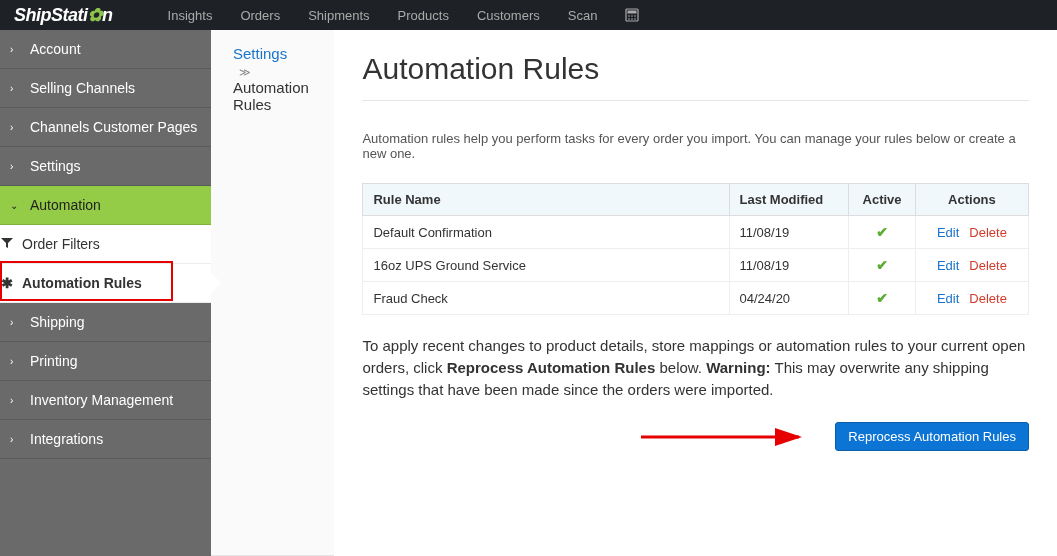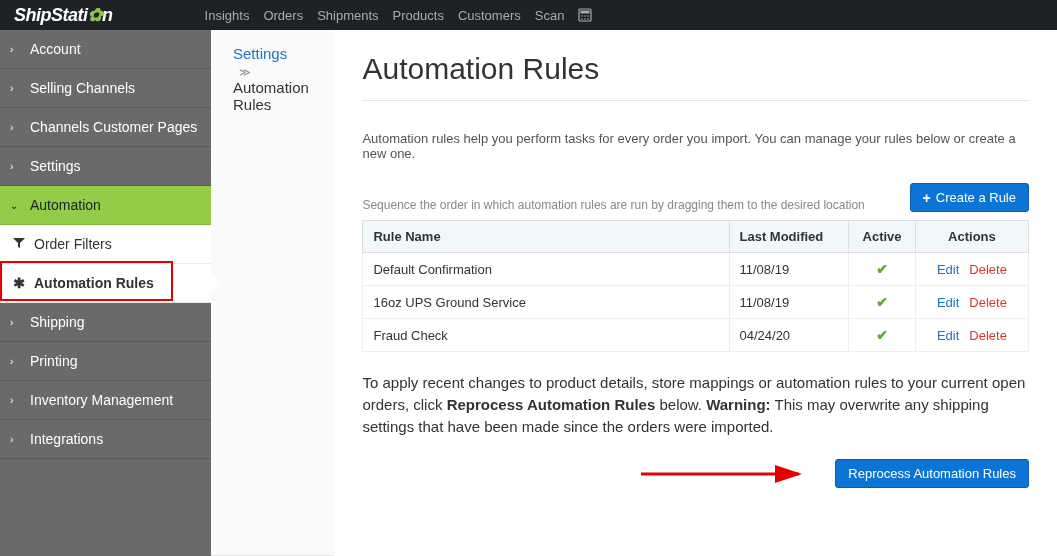--- a/index.html
+++ b/index.html
@@ -1,32 +1,32 @@
 <!DOCTYPE html>
 <html><head>
 <meta charset="utf-8">
 <style>
 * { margin: 0; padding: 0; box-sizing: border-box; }
 body { font-family: "Helvetica Neue", Helvetica, Arial, sans-serif; font-size: 14px; color: #333; background: #fff; width: 1057px; height: 556px; overflow: hidden; }
 
 .topbar { height: 30px; background: #1e2226; display: flex; align-items: center; padding: 0 14px; }
-.logo { color: #fff; font-weight: 700; font-style: italic; font-size: 18px; margin-right: 92px; letter-spacing: -0.5px; }
+.logo { color: #fff; font-weight: 700; font-style: italic; font-size: 18px; margin-right: 55px; letter-spacing: -0.5px; }
 .logo .gear { color: #8bc34a; display: inline-block; }
-.topnav { display: flex; gap: 14px; }
+.topnav { display: flex; gap: 28px; }
 .topnav a { color: #aaa; font-size: 13px; cursor: pointer; }
 .topnav .calc-icon { color: #aaa; font-size: 13px; cursor: pointer; display: flex; align-items: center; }
 
 .layout { display: flex; height: calc(100% - 30px); }
 
 .sidebar { width: 211px; background: #6a6a6a; color: #fff; }
 .side-item { padding: 11px 10px; border-bottom: 1px solid #5a5a5a; font-size: 14px; cursor: pointer; display: flex; align-items: center; gap: 10px; }
 .side-item .chev { font-size: 10px; width: 10px; }
 .side-item.active-group { background: #95cc47; color: #222; border-bottom: 1px solid #7fb33a; }
 .side-item.active-group .chev { color: #222; }
-.side-sub { background: #fff; color: #333; padding: 11px 8px 11px 12px; display: flex; align-items: center; gap: 8px; border-bottom: 1px solid #ececec; cursor: pointer; font-size: 14px; position: relative; }
+.side-sub { background: #fff; color: #333; padding: 11px 8px 11px 0; display: flex; align-items: center; gap: 8px; border-bottom: 1px solid #ececec; cursor: pointer; font-size: 14px; position: relative; }
 .side-sub .sub-icon { width: 14px; text-align: center; color: #333; }
 .side-sub.selected { font-weight: 700; }
 .side-sub.selected::after { content: ""; position: absolute; right: -10px; top: 50%; transform: translateY(-50%); width: 0; height: 0; border-top: 10px solid transparent; border-bottom: 10px solid transparent; border-left: 10px solid #fff; }
 .red-box { position: absolute; border: 2px solid #e60000; pointer-events: none; }
 
 .main { flex: 1; background: #fff; display: flex; }
 .breadcrumb-bar { padding: 15px 22px 12px; border-bottom: 1px solid #e5e5e5; font-size: 15px; background: #fafafa; }
 .breadcrumb-bar a { color: #1a73cc; cursor: pointer; }
 .breadcrumb-bar .sep { color: #888; margin: 0 6px; font-size: 11px; }
 .content { padding: 22px 28px; }
@@ -140,27 +140,20 @@
     <div class="breadcrumb-bar">
       <a>Settings</a>
       <span class="sep">≫</span>
       <span>Automation Rules</span>
     </div>
     <div class="content">
       <h1>Automation Rules</h1>
       <div class="hline"></div>
       <div class="helptext">Automation rules help you perform tasks for every order you import. You can manage your rules below or create a new one.</div>
 
-      <div class="row-head">
-        <div class="seq">Sequence the order in which automation rules are run by dragging them to the desired location</div>
-        <button class="btn-primary">
-          <span class="plus">+</span>
-          <span>Create a Rule</span>
-        </button>
-      </div>
 
       <table>
         <colgroup>
             <col class="c1">
             <col class="c2">
             <col class="c3">
             <col class="c4">
           </colgroup>
         <thead>
           <tr>

